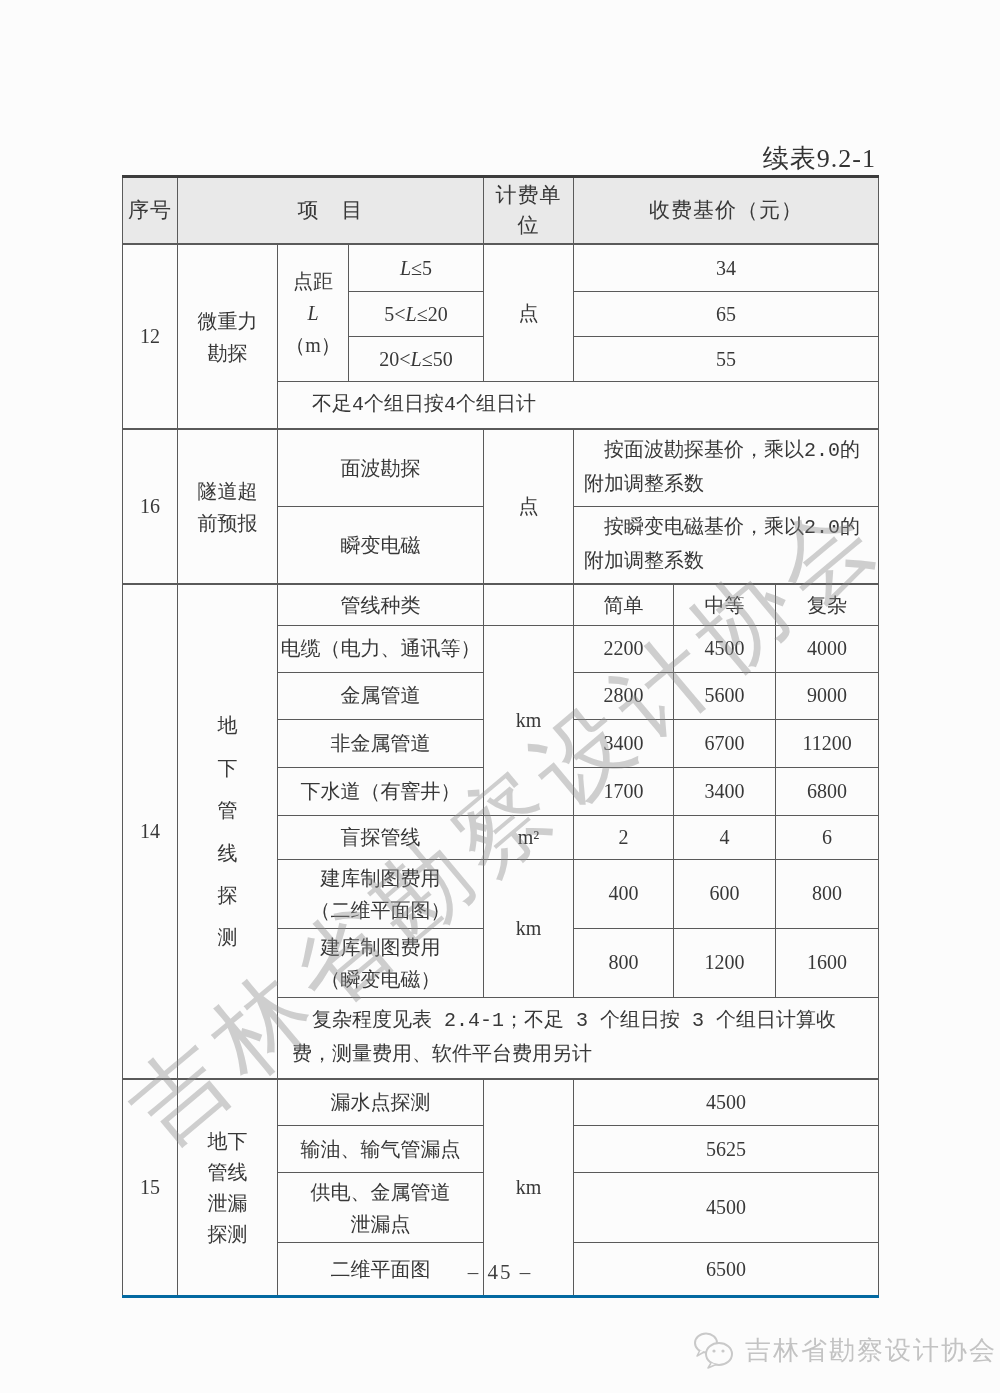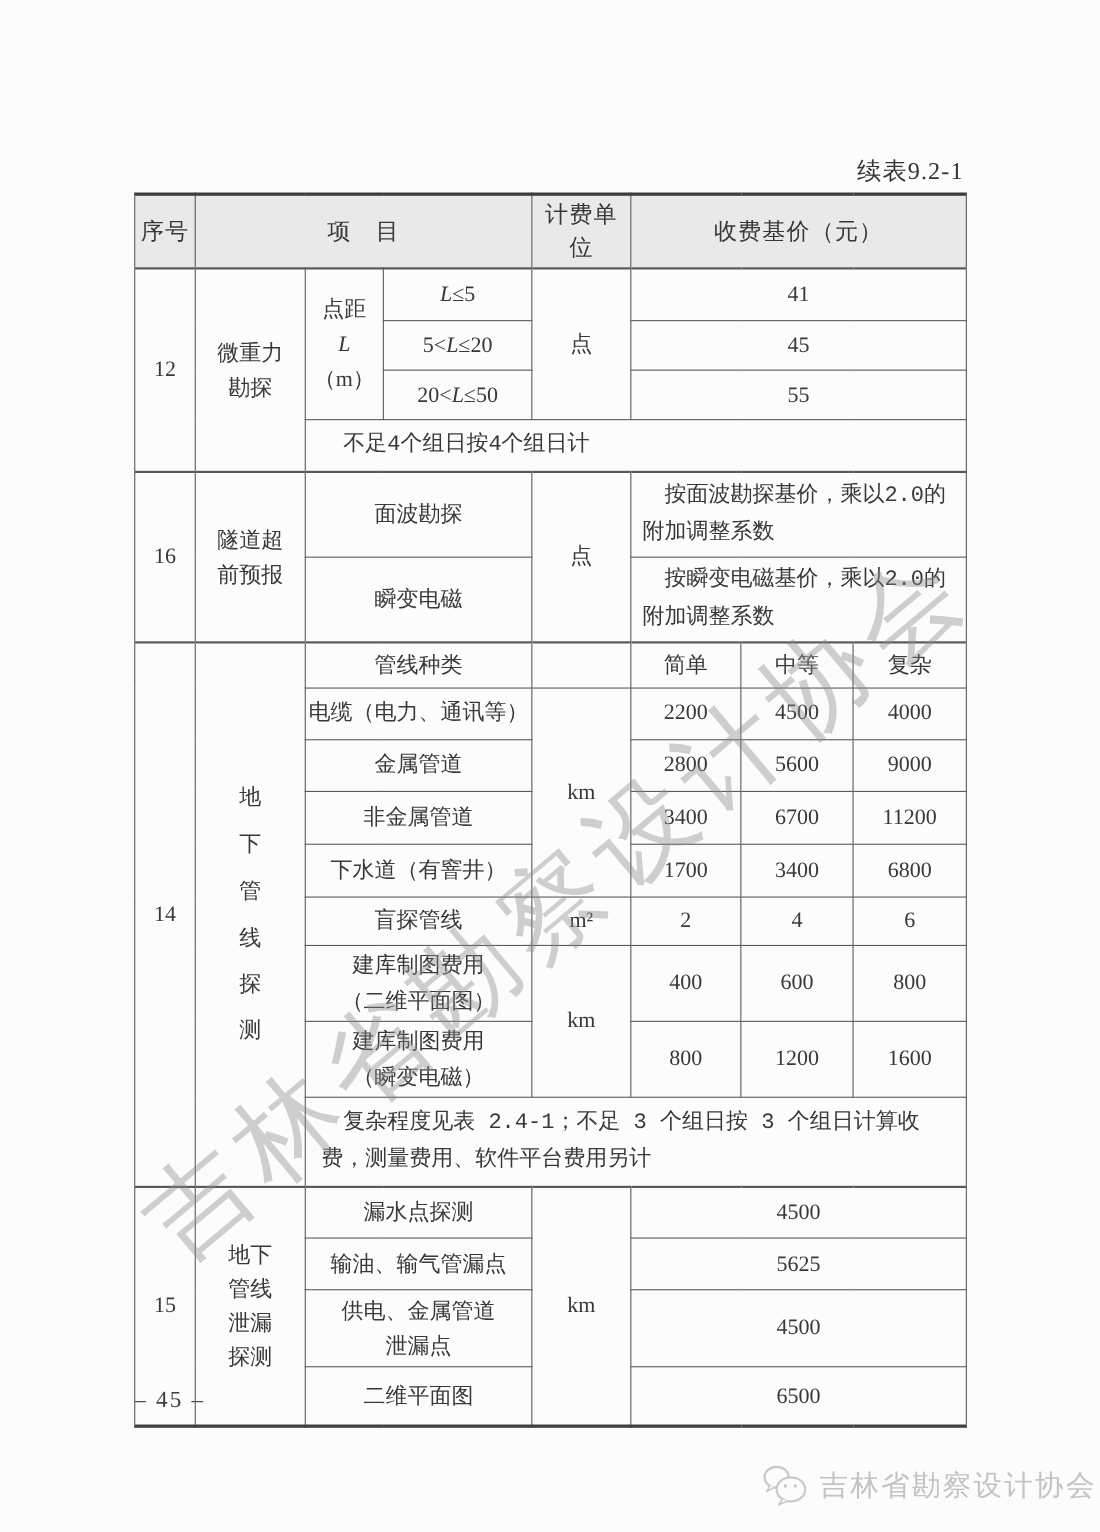--- a/index.html
+++ b/index.html
@@ -3,26 +3,26 @@
 <meta charset="utf-8">
 <style>
   html,body{margin:0;padding:0;}
   body{
     width:1000px;height:1393px;position:relative;background:#fcfcfc;
     font-family:"Liberation Serif","DejaVu Serif",serif;color:#383838;
     overflow:hidden;
   }
   .caption{
     position:absolute;top:141px;left:122px;width:754px;text-align:right;
-    font-size:22px;letter-spacing:1px;color:#333;
+    font-size:26px;letter-spacing:1px;color:#333;
   }
   table.fee{
     position:absolute;left:122px;top:175px;width:756px;
     border-collapse:collapse;table-layout:fixed;
-    border-top:3px solid #3c3c3c;border-bottom:3px solid #404040;
+    border-top:3px solid #3c3c3c;border-bottom:3px solid #0369a1;
     background:transparent;z-index:1;
   }
   td{
     border:1px solid #5a5a5a;text-align:center;vertical-align:middle;
     font-size:20px;padding:2px 4px;box-sizing:border-box;line-height:1.45;
   }
   tr.hdr td{
     background:#e9e9e9;border-bottom-width:2px;font-size:21px;height:47px;
     letter-spacing:1px;
   }
@@ -35,21 +35,21 @@
   .cat2 .line{line-height:1.55;}
   .varline{font-style:italic;}
   i{font-style:italic;}
   .watermark{
     position:absolute;left:34px;top:757px;white-space:nowrap;
     font-size:94px;letter-spacing:11px;color:#8c8c8c;opacity:0.40;
     transform:rotate(-40deg);transform-origin:center center;
     z-index:6;pointer-events:none;font-weight:normal;
   }
   .pageno{
-    position:absolute;top:1260px;left:122px;width:756px;text-align:left;
+    position:absolute;top:1260px;left:122px;width:756px;text-align:center;
     font-size:21px;letter-spacing:2px;color:#3f3f3f;
   }
   .brand{
     position:absolute;top:1330px;left:692px;display:flex;align-items:center;
     gap:9px;color:#c3c3c3;font-size:26px;letter-spacing:2px;z-index:2;
   }
   .brand svg{display:block;}
 </style>
 </head>
 <body>
@@ -82,25 +82,25 @@
         <span class="line">微重力</span>
         <span class="line">勘探</span>
       </td>
       <td rowspan="3">
         <span class="line">点距</span>
         <span class="line varline">L</span>
         <span class="line">（m）</span>
       </td>
       <td><i>L</i>≤5</td>
       <td rowspan="3">点</td>
-      <td colspan="3">41</td>
+      <td colspan="3">34</td>
     </tr>
     <tr style="height:45px">
       <td>5&lt;<i>L</i>≤20</td>
-      <td colspan="3">45</td>
+      <td colspan="3">65</td>
     </tr>
     <tr style="height:45px">
       <td>20&lt;<i>L</i>≤50</td>
       <td colspan="3">55</td>
     </tr>
     <tr style="height:47px">
       <td class="note" colspan="6">
         <p>不足4个组日按4个组日计</p>
       </td>
     </tr>

